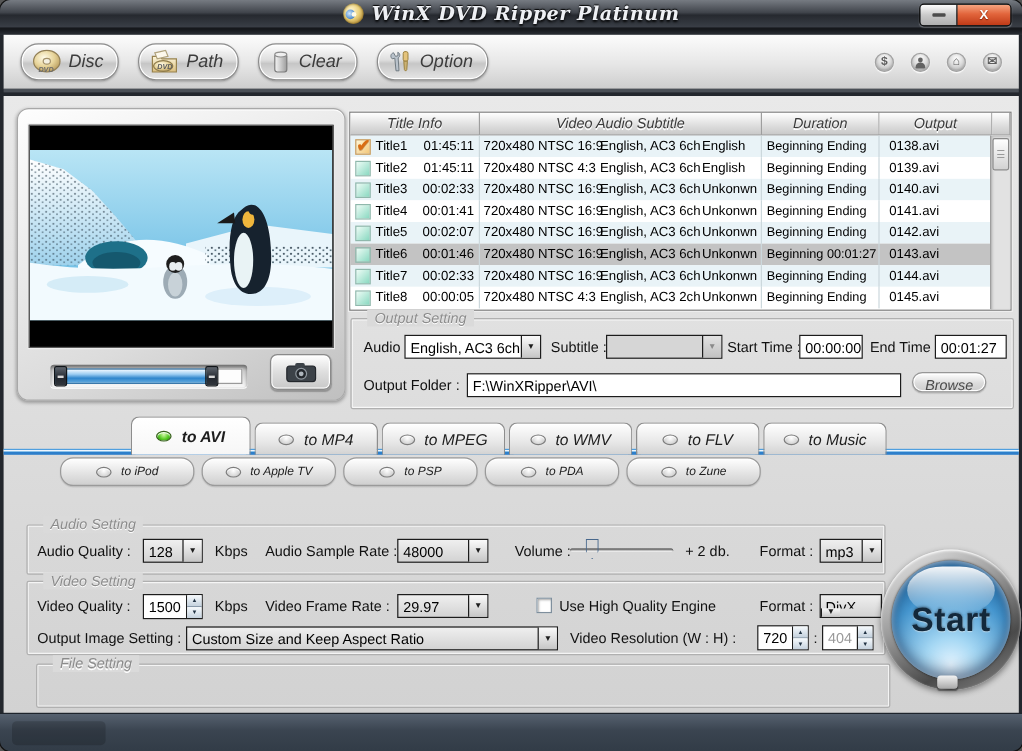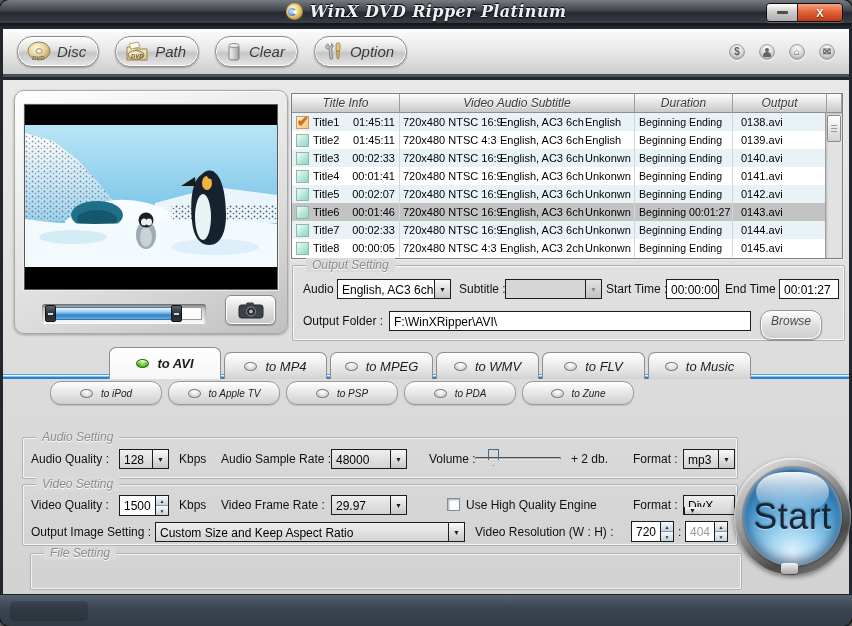--- a/index.html
+++ b/index.html
@@ -138,37 +138,37 @@
   .sel.disabled .arrow { color:#8a8a8a; background:linear-gradient(#e2e2e2,#c2c2c2); }
   .tfield { position:absolute; height:20px; border:1px solid #1c1c1c; background:#fff;
     font-size:12px; padding:3px 4px 0; white-space:nowrap; overflow:hidden; }
   .spin { position:absolute; display:flex; height:21px; border:1px solid #1c1c1c; background:#fff; }
   .spin .val { flex:1; font-size:12px; padding:3px 2px 0 4px; }
   .spin.disabled .val { color:#9a9a9a; }
   .spin .btns { width:13px; display:flex; flex-direction:column; border-left:1px solid #1c1c1c; }
   .spin .btns span { flex:1; display:flex; align-items:center; justify-content:center; font-size:5px;
     color:#234; background:linear-gradient(#f6fafd,#c5d2de); }
   .spin .btns span:first-child { border-bottom:1px solid #8899aa; }
-  .browse { position:absolute; height:30px; border-radius:11px; border:1px solid #979797;
+  .browse { position:absolute; height:17px; border-radius:11px; border:1px solid #979797;
     background:linear-gradient(#ffffff,#dcdcdc 55%,#cdcdcd);
     box-shadow:inset 0 0 0 1px #fff, 0 1px 1px rgba(0,0,0,.2);
     font-style:italic; font-size:12px; color:#4a4a4a; text-align:center; padding-top:3px; }
   .checkbox { position:absolute; width:13px; height:13px; background:#fff; border:1px solid #7f8f9d;
     box-shadow:inset 1px 1px 2px rgba(0,0,0,.35); }
 
   
   .divider { position:absolute; left:0; right:0; top:294px; height:5px;
     background:linear-gradient(#4f9fdf 0 1px, #eef6ff 1px 2px, #8cc2ea 2px 3px, #2d7fcb 3px 5px); }
   .tabs1 { position:absolute; left:106px; top:267px; display:flex; gap:3px; align-items:flex-end;
     height:32px; z-index:3; }
   .tab { height:27px; width:103px; border:1px solid #8d8d8d; border-bottom:none;
     border-radius:7px 7px 0 0; background:linear-gradient(#ffffff,#e7e7e7 60%,#d2d2d2);
     box-shadow:inset 0 1px 0 #fff; display:flex; align-items:center; justify-content:center;
     gap:8px; font-style:italic; font-size:13px; color:#1d1d1d; }
-  .tab.selected { height:32px; width:112px; background:linear-gradient(#ffffff,#f6f6f6);
+  .tab.selected { height:32px; width:100px; background:linear-gradient(#ffffff,#f6f6f6);
     font-weight:bold; }
   .tabs2 { position:absolute; left:47px; top:301px; display:flex; gap:6px; z-index:3; }
   .dev-tab { height:24px; width:112px; border:1px solid #9a9a9a; border-radius:11px;
     background:linear-gradient(#ffffff,#e4e4e4 55%,#cfcfcf);
     box-shadow:inset 0 1px 0 #fff, 0 1px 1px rgba(0,0,0,.15);
     display:flex; align-items:center; justify-content:center; gap:8px;
     font-style:italic; font-size:10px; color:#1d1d1d; }
   .led { width:13px; height:9px; border-radius:50%; border:1px solid #7d7d7d;
     background:radial-gradient(circle at 50% 30%, #ffffff, #d6d6d6 65%, #ababab);
     box-shadow:inset 0 1px 1px #fff; }
@@ -187,21 +187,21 @@
   .start-btn { position:absolute; left:731px; top:378px; width:117px; height:117px; z-index:5; }
   .start-ring { position:absolute; inset:0; border-radius:50%;
     background:linear-gradient(150deg,#f2f2f2,#9c9c9c 40%,#4a4a4a 72%,#8c8c8c);
     box-shadow:0 2px 5px rgba(0,0,0,.45), inset 0 1px 2px #fff; }
   .start-inner { position:absolute; inset:9px; border-radius:50%;
     background:radial-gradient(circle at 50% 88%, #e4f4ff 0%, #a6d8f4 22%, #4495ce 58%, #1a5d96 84%, #0e4172);
     box-shadow:inset 0 2px 5px rgba(255,255,255,.55), inset 0 -5px 12px rgba(0,0,30,.5), 0 0 2px #1a1a1a;
     display:flex; align-items:center; justify-content:center; overflow:hidden; }
   .start-gloss { position:absolute; top:5px; left:13px; right:13px; height:40px;
     border-radius:50%/62%; background:linear-gradient(rgba(255,255,255,.95),rgba(255,255,255,.04)); }
-  .start-label { position:relative; font-size:36px; font-weight:normal; color:#13283a;
+  .start-label { position:relative; font-size:28px; font-weight:bold; color:#13283a;
     letter-spacing:.5px; text-shadow:0 1px 1px rgba(255,255,255,.5), 0 -1px 2px rgba(0,0,10,.4); }
   .start-notch { position:absolute; bottom:1px; left:47px; width:17px; height:11px; border-radius:3px;
     background:linear-gradient(#f2f2f2,#a8a8a8); box-shadow:0 1px 1px rgba(0,0,0,.4); }
 
   
   .bottombar { position:absolute; left:0; right:0; bottom:0; height:32px;
     background:linear-gradient(#56616f,#3a4450 45%,#323c47); border-top:1px solid #1e242c;
     border-radius:0 0 9px 9px; }
   .bottombar .tab-shadow { position:absolute; left:10px; top:6px; width:78px; height:20px;
     border-radius:4px; background:rgba(0,0,0,.17); }

